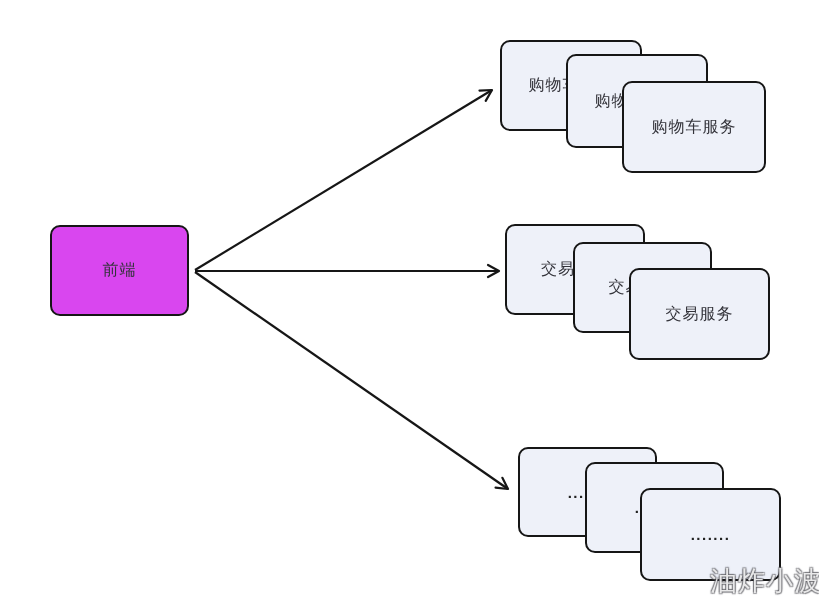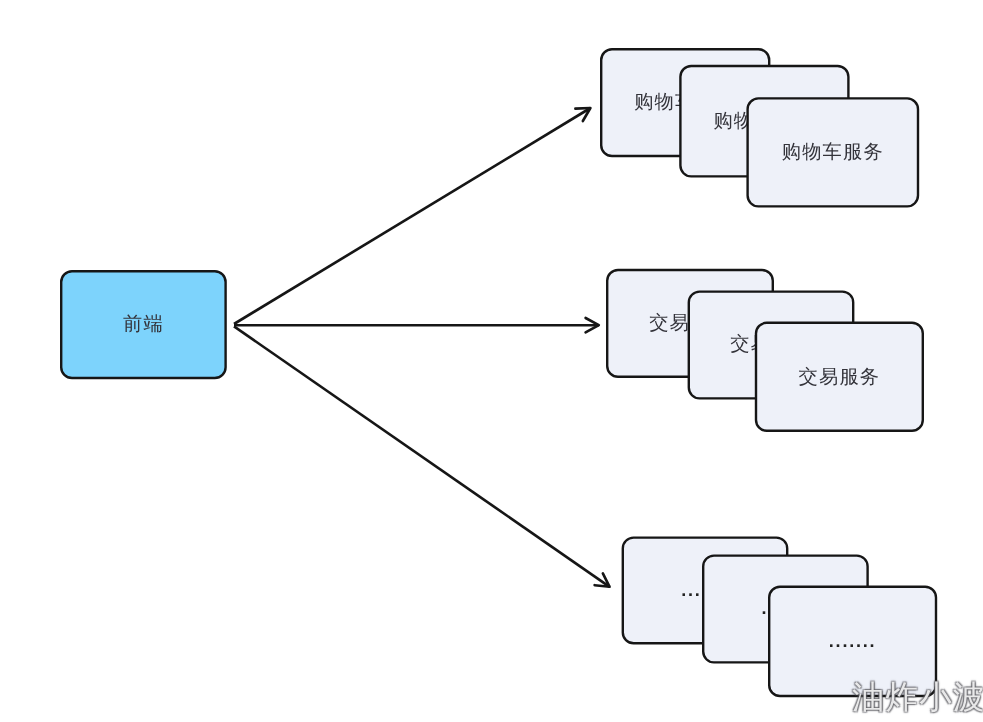--- a/index.html
+++ b/index.html
@@ -26,21 +26,21 @@
     align-items: center;
     justify-content: center;
     font-size: 16px;
     color: #33333a;
     letter-spacing: 1px;
     white-space: nowrap;
   }
   .node-frontend {
     left: 50px; top: 225px;
     width: 139px; height: 91px;
-    background: #7dd3fc;
+    background: #d946ef;
     border-width: 2.5px;
     z-index: 1;
   }
   .service { background: #eef1f9; width: 142px; height: 91px; }
 
   
   .g1-b1 { left: 500px; top: 40px;  z-index: 1; }
   .g1-b2 { left: 566px; top: 54px;  z-index: 2; height: 94px; }
   .g1-b3 { left: 622px; top: 81px;  z-index: 3; width: 144px; height: 92px; }
 

